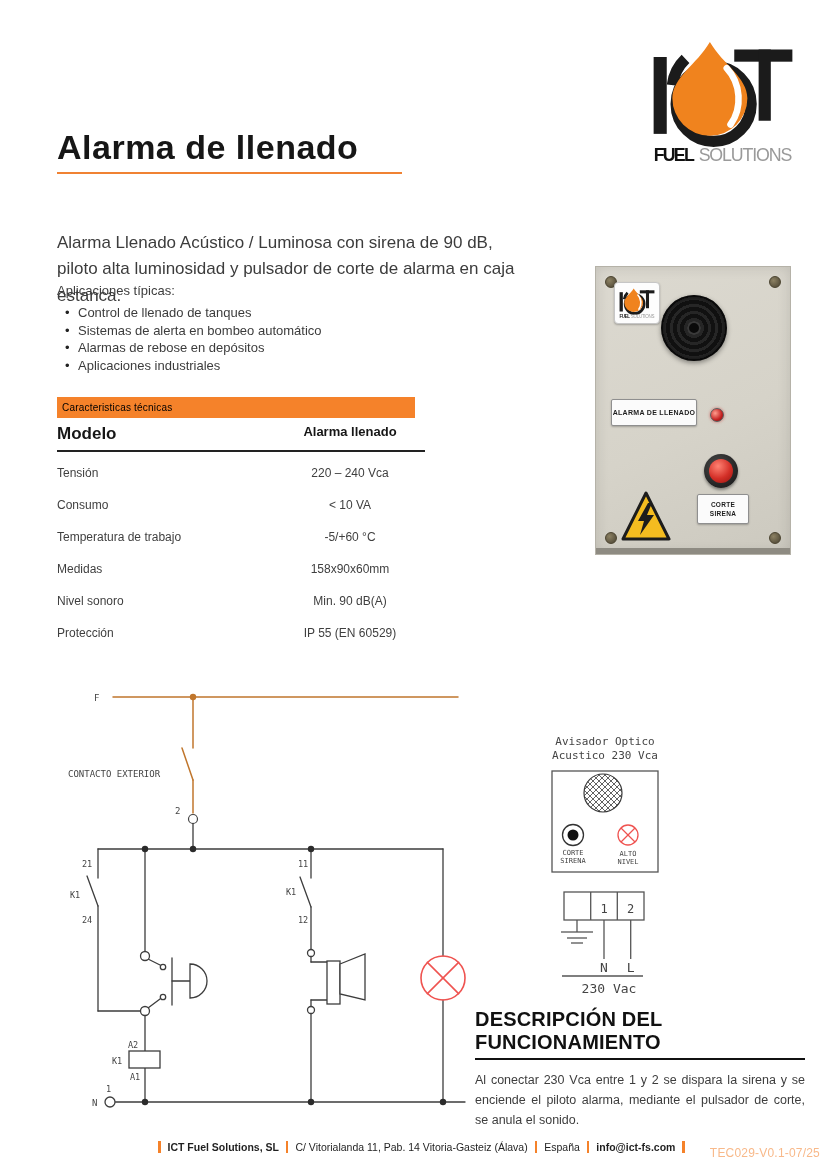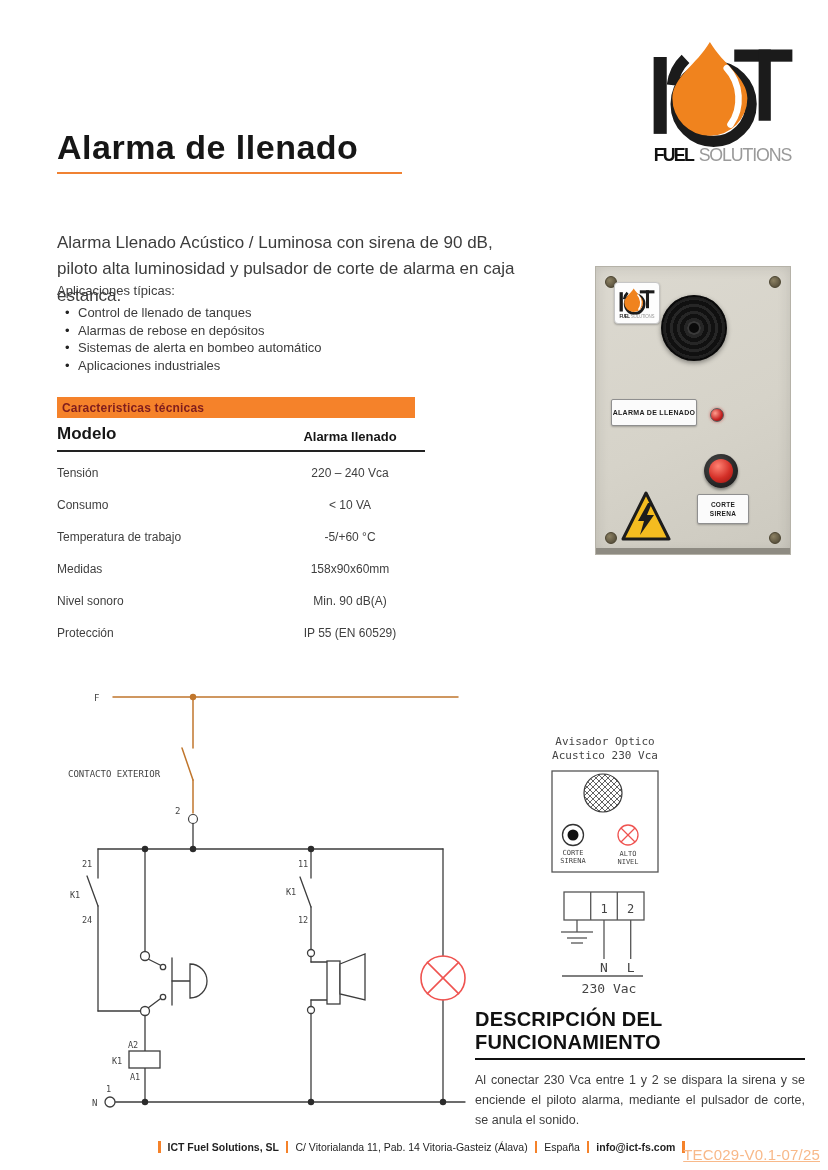--- a/index.html
+++ b/index.html
@@ -20,23 +20,23 @@
          line-height:1.55;color:#3c3c3c;}
   .apps{position:absolute;left:57px;top:283px;width:470px;font-size:13px;color:#3c3c3c;}
   .apps-heading{margin:0 0 6px 0;}
   .apps ul{margin:0;padding:0;list-style:none;}
   .apps li{position:relative;padding-left:21px;line-height:17.5px;}
   .apps li::before{content:"•";position:absolute;left:8px;top:0;color:#222;}
 
   
   .spec-bar{position:absolute;left:57px;top:397px;width:358px;height:21px;background:#F5822A;
             display:flex;align-items:center;padding-left:5px;box-sizing:border-box;}
-  .spec-bar span{font-size:12px;font-weight:bold;color:#7f1d1d;letter-spacing:.2px;}
+  .spec-bar span{font-size:10px;font-weight:normal;color:#000000;letter-spacing:.2px;}
   .spec-table{position:absolute;left:57px;top:424px;width:368px;font-size:12px;color:#3f3f3f;}
-  .spec-head{display:flex;align-items:flex-end;border-bottom:2px solid #222;padding-bottom:6px;}
+  .spec-head{display:flex;align-items:flex-start;border-bottom:2px solid #222;padding-bottom:6px;}
   .spec-head .model-label{flex:1;font-size:17px;font-weight:bold;color:#161616;}
   .spec-head .model-value{width:150px;text-align:center;font-weight:bold;font-size:13px;color:#161616;}
   .spec-row{display:flex;height:23px;align-items:center;margin-top:9px;}
   .spec-row .s-label{flex:1;}
   .spec-row .s-value{width:150px;text-align:center;}
 
   
   .photo{position:absolute;left:595px;top:266px;width:196px;height:289px;
          background:linear-gradient(155deg,#dcd9d0 0%,#d6d3c9 55%,#ccc9bf 100%);
          border:1px solid #b5b2a8;box-sizing:border-box;box-shadow:inset 0 0 14px rgba(0,0,0,.12);}
@@ -75,21 +75,21 @@
   .descr h3{margin:0;font-size:20px;font-weight:bold;color:#111;letter-spacing:.2px;
             border-bottom:2px solid #111;padding-bottom:4px;display:block;}
   .descr p{margin:10px 0 0 0;font-size:12.5px;line-height:1.6;color:#3d3d3d;text-align:justify;}
 
   
   .footer{position:absolute;left:158px;top:1141px;display:flex;align-items:flex-end;gap:7px;
           font-size:10.5px;color:#1f1f1f;white-space:nowrap;}
   .fsep{width:2.5px;height:12px;background:#F5822A;flex:0 0 auto;}
   .fbold{font-weight:bold;}
   .femail{font-weight:bold;text-decoration:none;color:#1f1f1f;}
-  .doc-code{position:absolute;right:8px;top:1146px;font-size:15px;color:#F8B98A;letter-spacing:.2px;text-decoration:underline;}
+  .doc-code{position:absolute;right:8px;top:1146px;font-size:12px;color:#F8B98A;letter-spacing:.2px;}
 </style>
 </head>
 <body>
 
 <div class="page">
 
   <svg class="hidden-defs" xmlns="http://www.w3.org/2000/svg" xmlns:xlink="http://www.w3.org/1999/xlink" aria-hidden="true">
     <symbol id="ict-logo" viewBox="0 0 160 140">
       <g>
         <path d="M26,52 A46,46 0 0,1 40,24" fill="none" stroke="#1b1b1b" stroke-width="12"></path>
@@ -111,22 +111,22 @@
 
   <div class="title">Alarma de llenado</div>
   <div class="title-underline"></div>
 
   <p class="intro">Alarma Llenado Acústico / Luminosa con sirena de 90 dB, piloto alta luminosidad y pulsador de corte de alarma en caja estanca.</p>
 
   <div class="apps">
     <p class="apps-heading">Aplicaciones típicas:</p>
     <ul>
       <li>Control de llenado de tanques</li>
+      <li>Sistemas de alerta en bombeo automático</li>
       <li>Alarmas de rebose en depósitos</li>
-      <li>Sistemas de alerta en bombeo automático</li>
       <li>Aplicaciones industriales</li>
     </ul>
   </div>
 
   <div class="spec-bar">
     <span>Caracteristicas técnicas</span>
   </div>
   <div class="spec-table">
     <div class="spec-head">
       <span class="model-label">Modelo</span>

